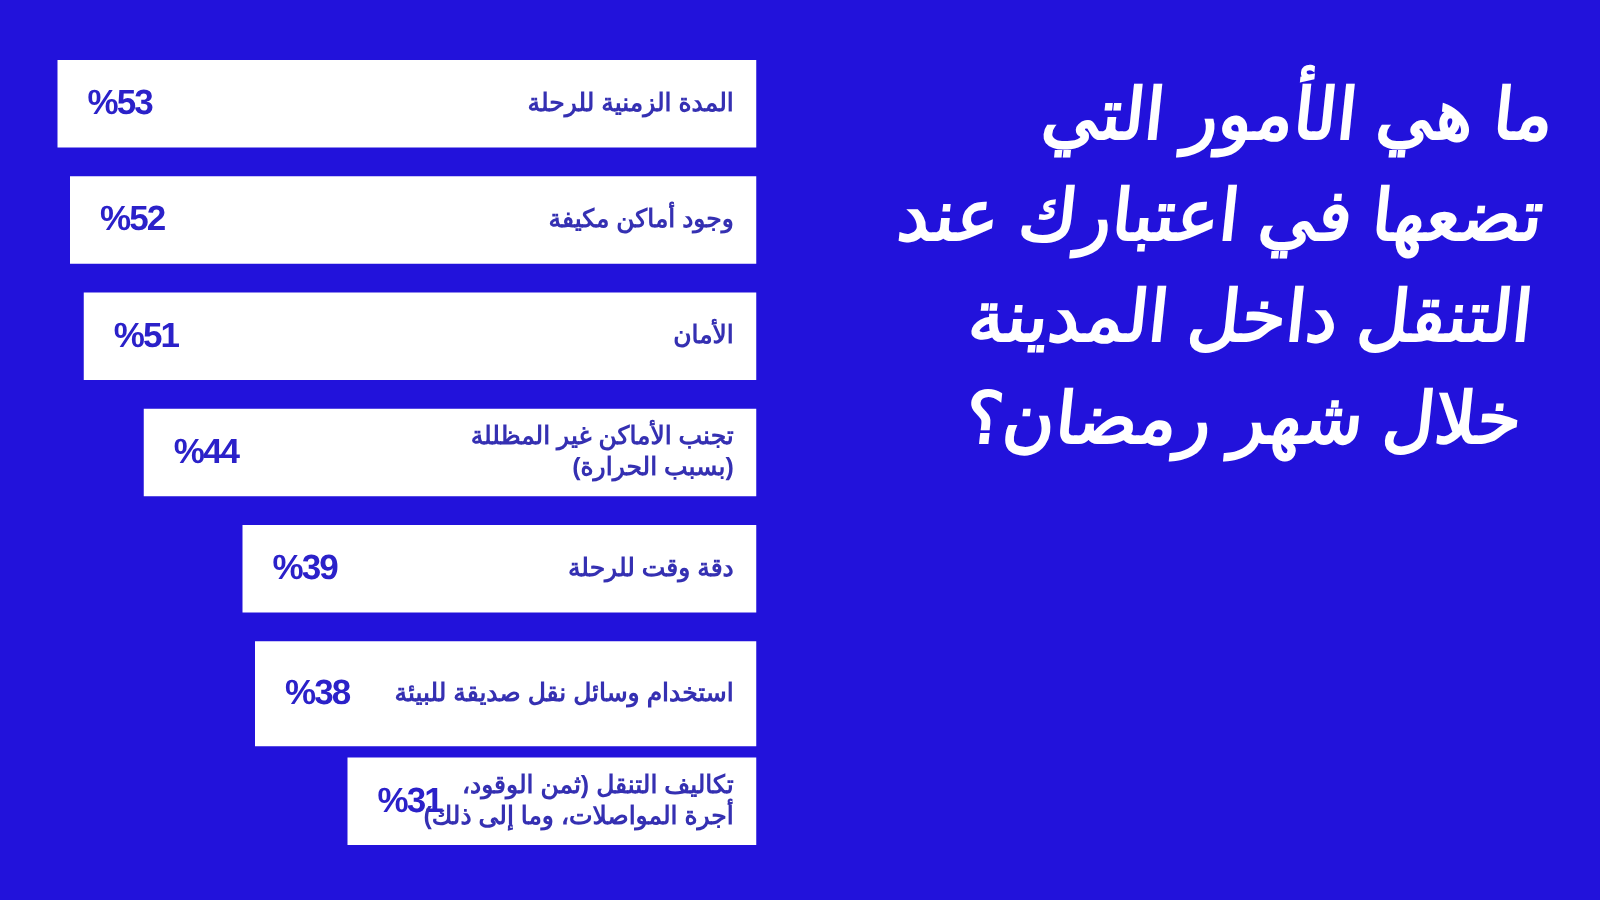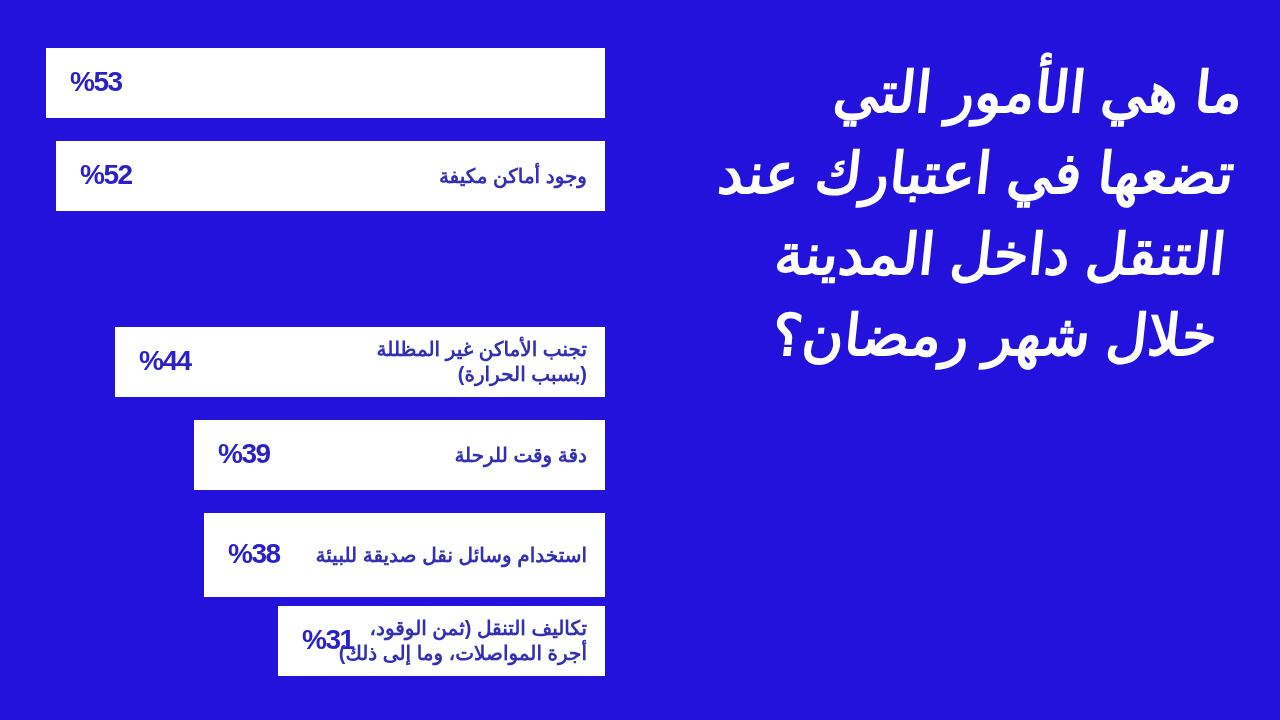--- a/index.html
+++ b/index.html
@@ -70,27 +70,32 @@
   }
 </style>
 </head>
 <body>
 
 <div class="canvas">
 
   <div class="chart">
   <div class="bar-row" style="top: 48px; height: 70px; width: 559px;">
     <div class="bar-value">%53</div>
+    <div class="bar-label">المدة الزمنية للرحلة</div>
   </div>
 
   <div class="bar-row" style="top: 141px; height: 70px; width: 549px; margin-left: 32px;">
     <div class="bar-value">%52</div>
     <div class="bar-label">وجود أماكن مكيفة</div>
   </div>
 
+  <div class="bar-row" style="top: 234px; height: 70px; width: 538px;">
+    <div class="bar-value">%51</div>
+    <div class="bar-label">الأمان</div>
+  </div>
 
   <div class="bar-row" style="top: 327px; height: 70px; width: 490px; margin-left: 31px;">
     <div class="bar-value">%44</div>
     <div class="bar-label">تجنب الأماكن غير المظللة<br>(بسبب الحرارة)</div>
   </div>
 
   <div class="bar-row" style="top: 420px; height: 70px; width: 411px;">
     <div class="bar-value">%39</div>
     <div class="bar-label">دقة وقت للرحلة</div>
   </div>

